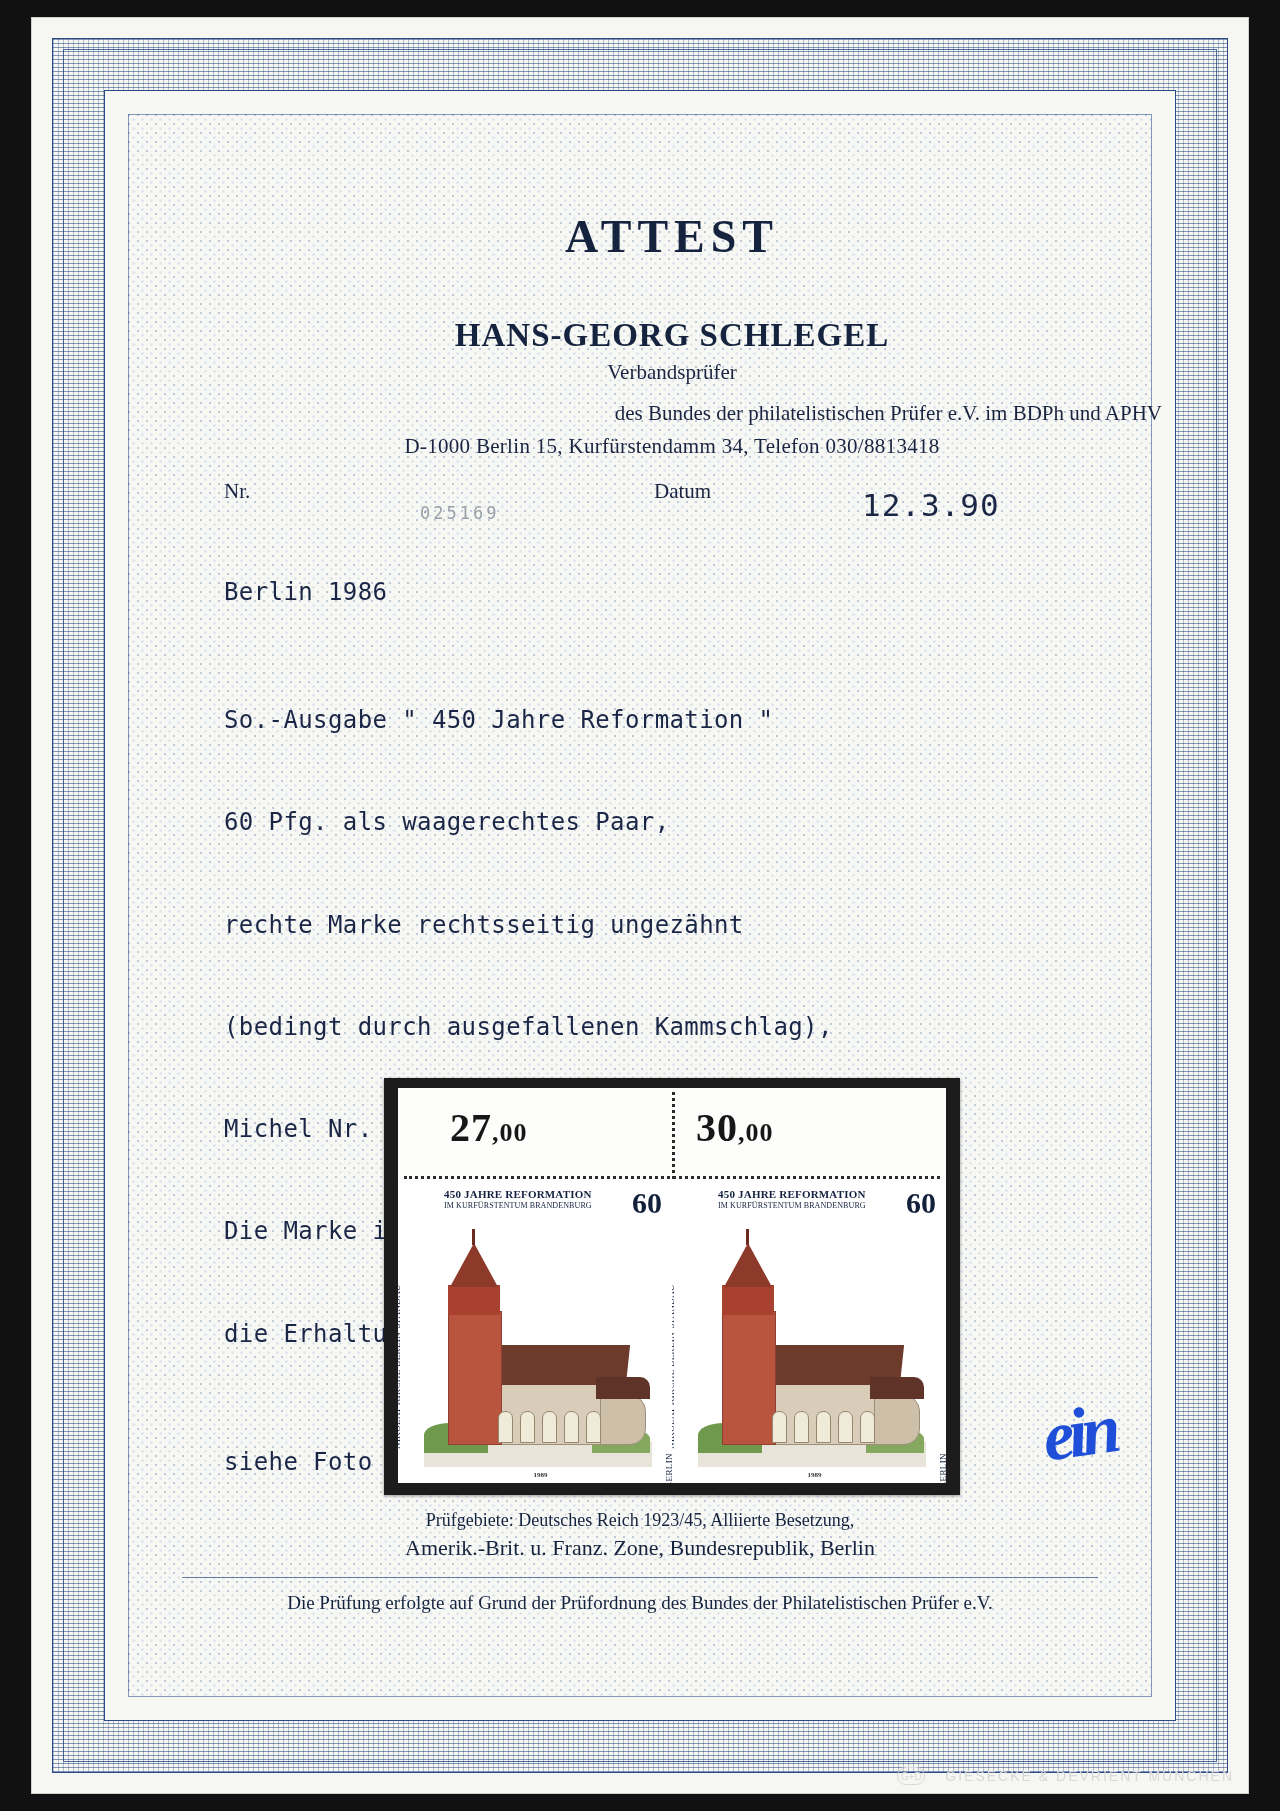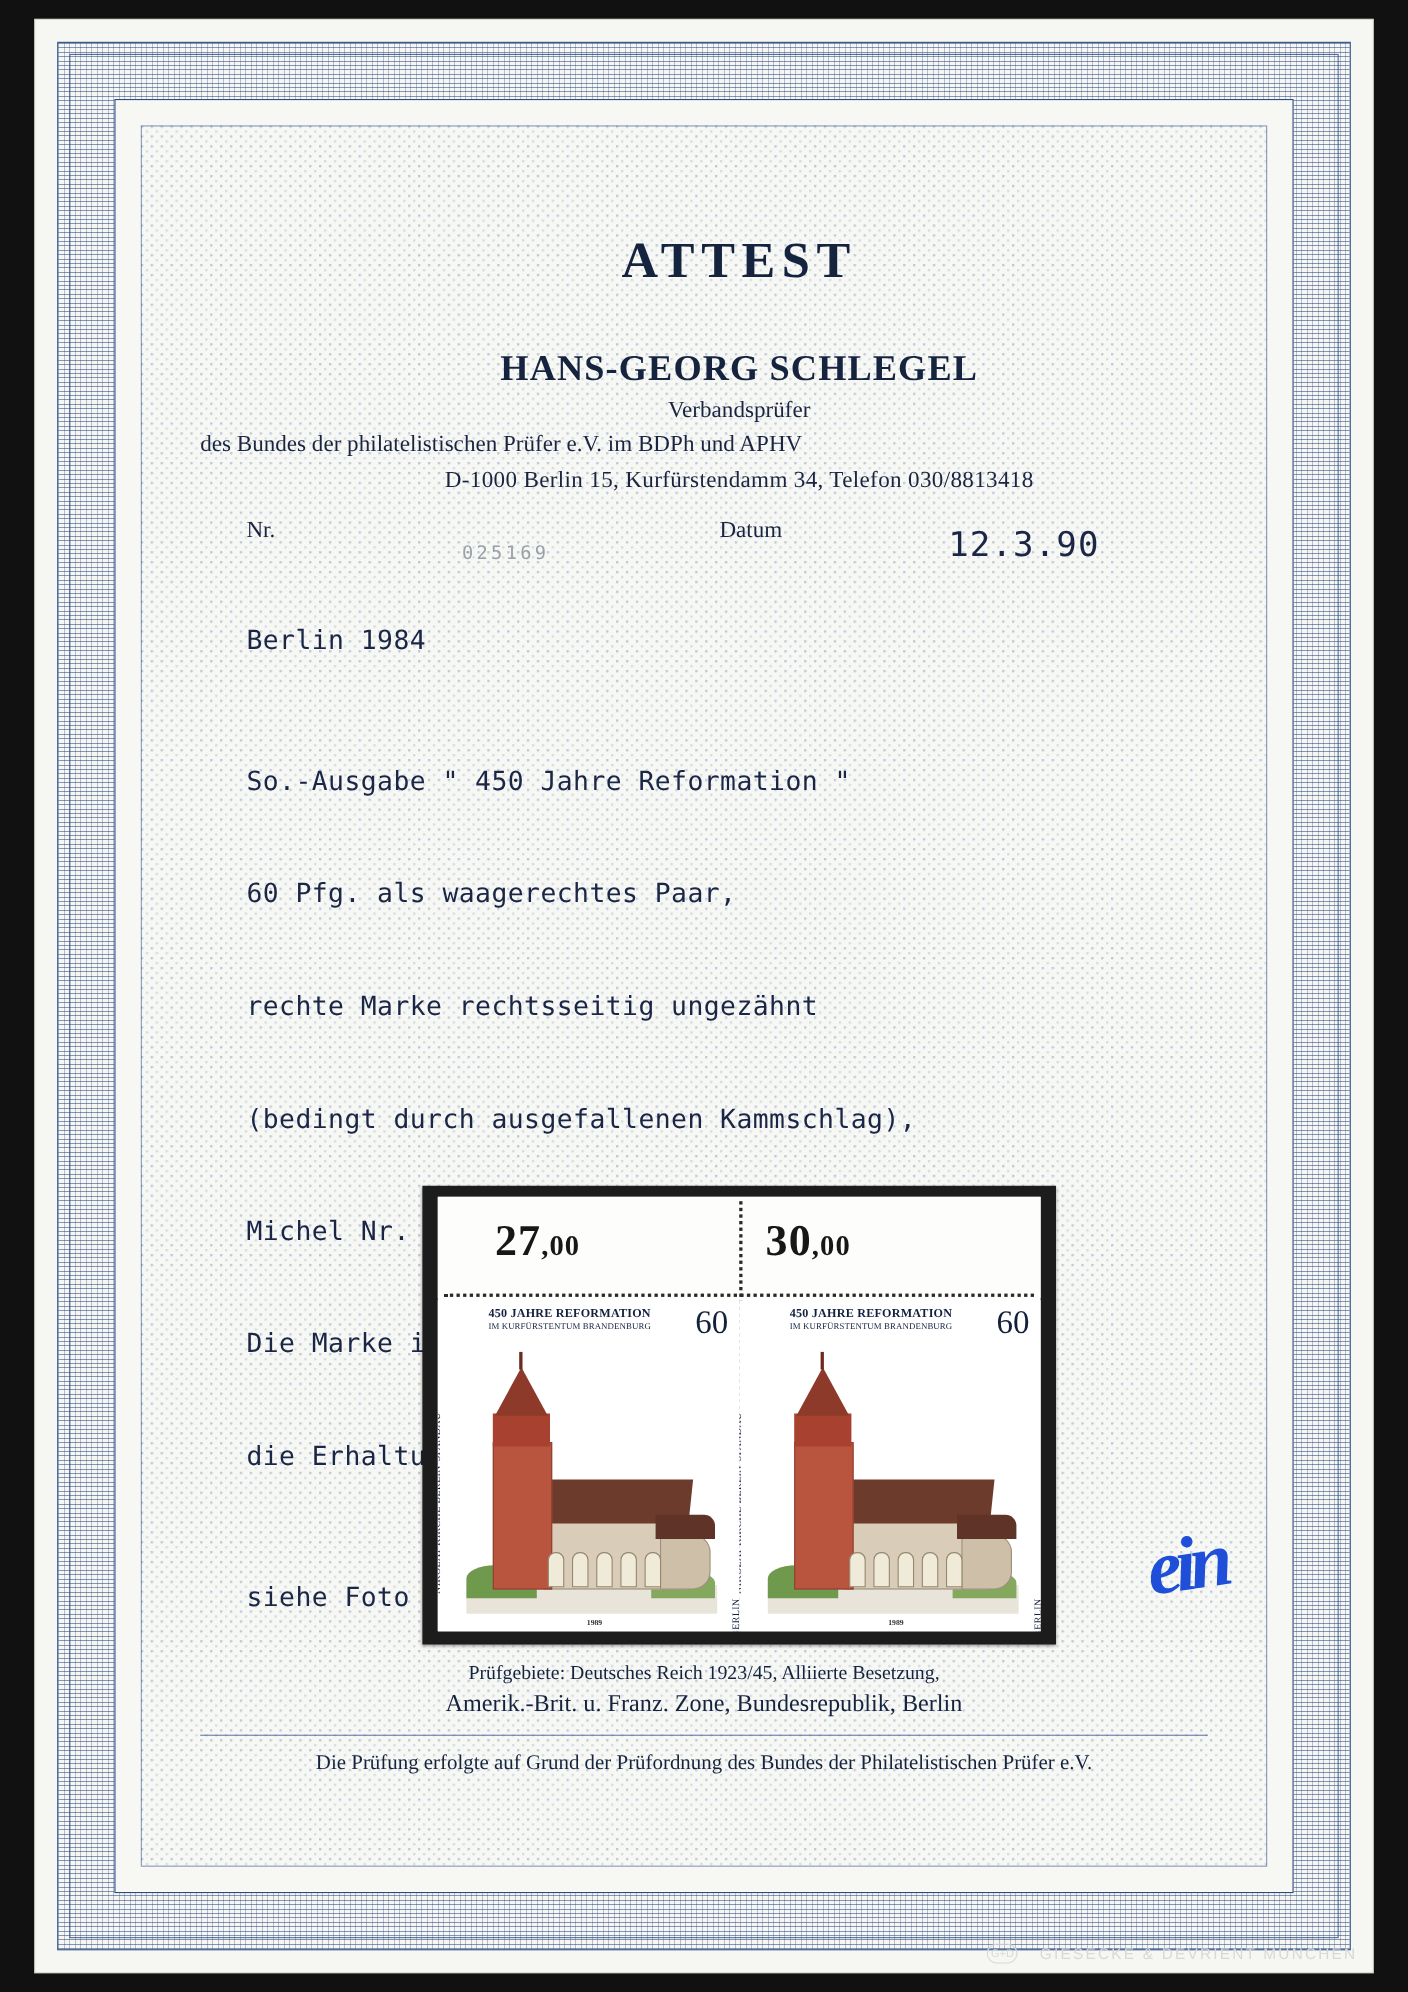--- a/index.html
+++ b/index.html
@@ -59,21 +59,21 @@
     font-weight:700;
     color:#16233f;
     margin-top:42px;
   }
 
   .prufer-name{
     text-align:center;font-size:33px;font-weight:700;letter-spacing:1px;
     margin-top:54px;color:#16233f;
   }
   .prufer-role{text-align:center;font-size:21px;margin-top:6px;}
-  .prufer-assoc{text-align:left;font-size:21px;margin-top:6px;}
+  .prufer-assoc{text-align:right;font-size:21px;margin-top:16px;}
   .prufer-addr{text-align:center;font-size:21px;margin-top:8px;letter-spacing:.3px;}
 
   .nr-row{
     position:relative;height:74px;margin-top:20px;
   }
   .nr-label{position:absolute;left:42px;top:0;font-size:21px;}
   .nr-value{
     position:absolute;left:238px;top:24px;font-family:"DejaVu Sans Mono",monospace;
     font-size:17px;color:#9aa0a8;letter-spacing:3px;
   }
@@ -129,21 +129,21 @@
   .stamps{position:absolute;left:0;top:94px;right:0;bottom:0;display:flex;}
   .stamp{position:relative;flex:1;background:#ffffff;overflow:hidden;}
   .stamp + .stamp{border-left:0;}
 
   .stamp-top{
     position:absolute;left:10px;top:6px;right:10px;height:34px;margin-left:36px;
   }
   .stamp-hdr1{font-size:11px;font-weight:700;color:#13213f;letter-spacing:.2px;}
   .stamp-hdr2{font-size:8px;color:#13213f;letter-spacing:.1px;margin-top:1px;}
   .stamp-value{
-    position:absolute;right:10px;top:4px;font-size:30px;font-weight:400;color:#12203c;
+    position:absolute;right:10px;top:4px;font-size:30px;font-weight:700;color:#12203c;
   }
   .stamp-left-text{
     position:absolute;left:4px;bottom:34px;
     transform:rotate(-90deg);transform-origin:left bottom;
     font-size:9px;color:#13213f;white-space:nowrap;letter-spacing:.4px;
   }
   .stamp-right-text{
     position:absolute;right:-2px;bottom:30px;
     transform:rotate(-90deg);transform-origin:right bottom;
     font-size:9px;color:#13213f;white-space:nowrap;letter-spacing:.4px;
@@ -226,21 +226,21 @@
       <div class="prufer-assoc">des Bundes der philatelistischen Prüfer e.V. im BDPh und APHV</div>
       <div class="prufer-addr">D-1000 Berlin 15, Kurfürstendamm 34, Telefon 030/8813418</div>
 
       <div class="nr-row">
         <div class="nr-label">Nr.</div>
         <div class="nr-value">025169</div>
         <div class="datum-label">Datum</div>
         <div class="datum-value">12.3.90</div>
       </div>
 
-      <div class="body-text">Berlin 1984</div>
+      <div class="body-text">Berlin 1986</div>
 
       <div class="body-text body-block">
         <div class="body-line">So.-Ausgabe " 450 Jahre Reformation "</div>
         <div class="body-line">60 Pfg. als waagerechtes Paar,</div>
         <div class="body-line">rechte Marke rechtsseitig ungezähnt</div>
         <div class="body-line">(bedingt durch ausgefallenen Kammschlag),</div>
         <div class="body-line">Michel Nr. 855 Ur, postfrisch.</div>
         <div class="body-line">Die Marke ist echt und hat Originalgummi,</div>
         <div class="body-line">die Erhaltung ist einwandfrei.</div>
       </div>

